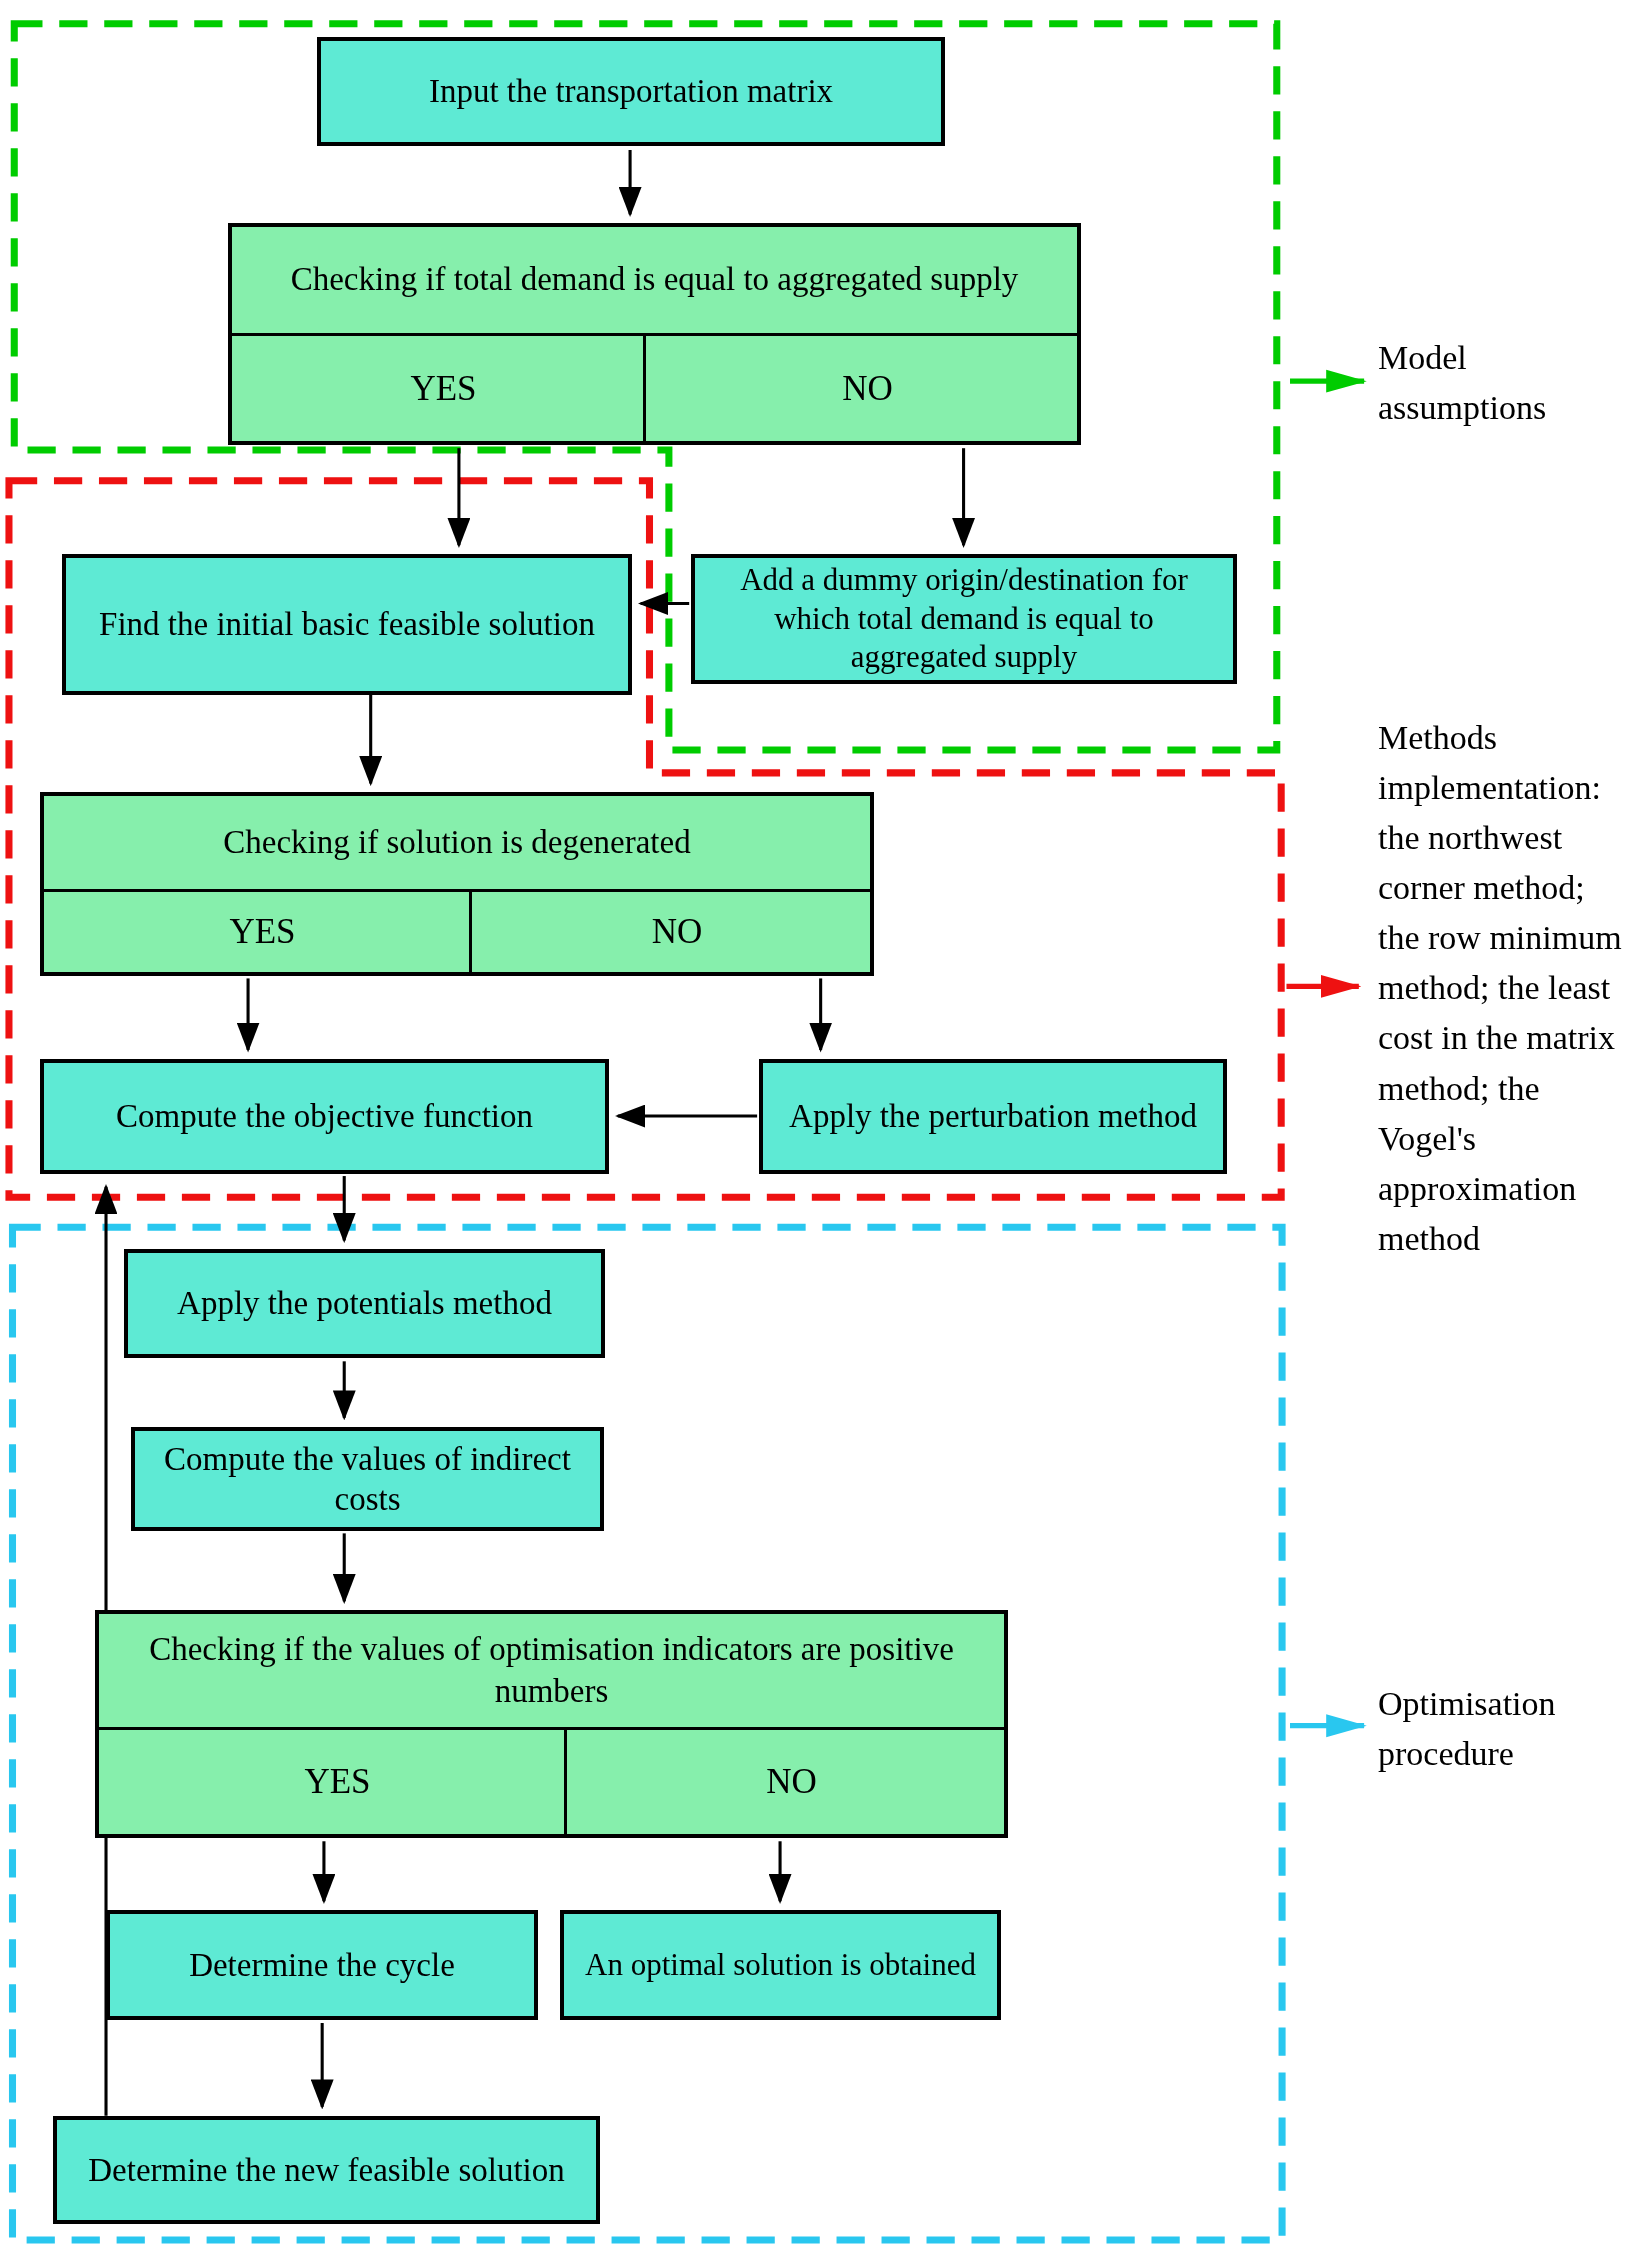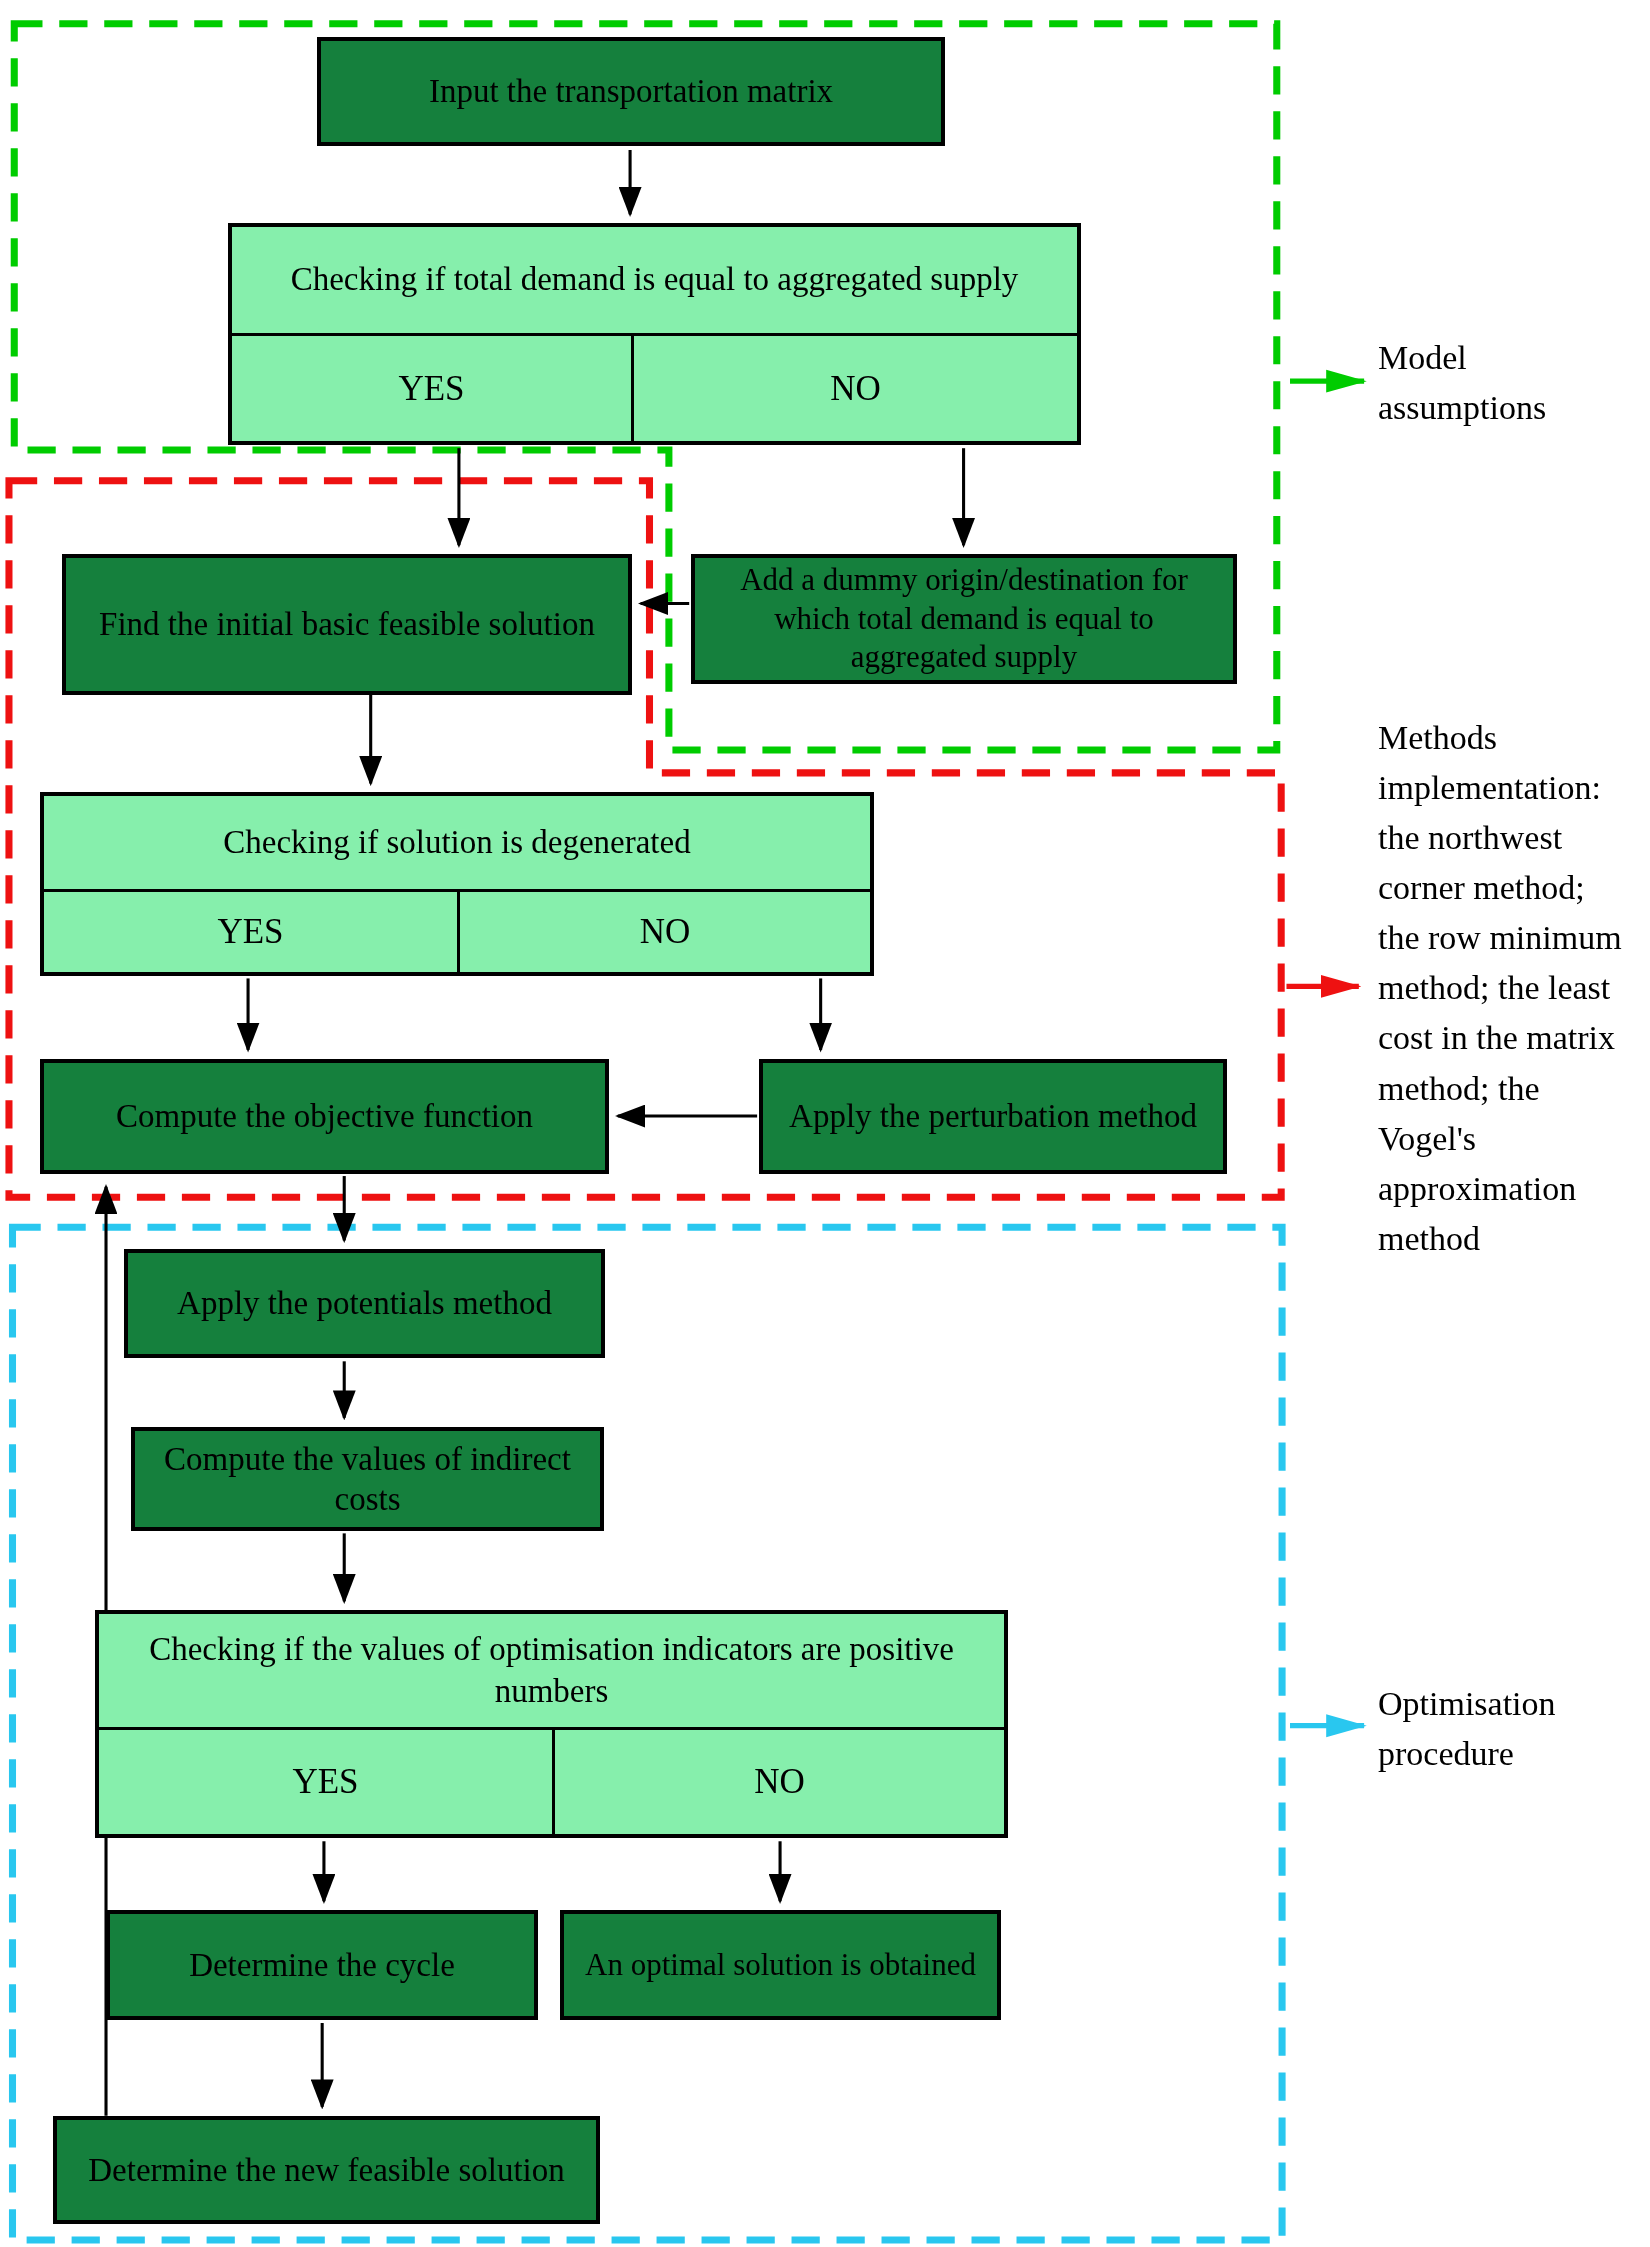--- a/index.html
+++ b/index.html
@@ -7,21 +7,21 @@
     position:relative;
     width:1651px;height:2248px;
     background:#ffffff;
     font-family:"Liberation Serif","DejaVu Serif",serif;
     color:#000;
     overflow:hidden;
   }
   #wires{position:absolute;left:0;top:0;width:1651px;height:2248px;}
   .node{
     position:absolute;
-    background:#15803d;
+    background:#5eead4;
     border:4.4px solid #000;
     display:flex;align-items:center;justify-content:center;
     text-align:center;
     font-size:33px;
     line-height:1.22;
     white-space:pre-line;
     box-sizing:border-box;
     z-index:2;
   }
   .decision{
@@ -38,20 +38,21 @@
     display:flex;align-items:center;justify-content:center;
     text-align:center;
     font-size:33px;
     line-height:1.25;
     white-space:pre-line;
   }
   .decision .cells{display:flex;flex:0 0 auto;}
   .decision .cell{
     display:flex;align-items:center;justify-content:center;
     font-size:35px;
+    padding-left:12px;
   }
   .decision .cell.yes{border-right:3.5px solid #000;}
   .side-label{
     position:absolute;
     font-size:34px;
     line-height:1.47;
     white-space:pre-line;
     text-align:left;
     z-index:2;
   }

